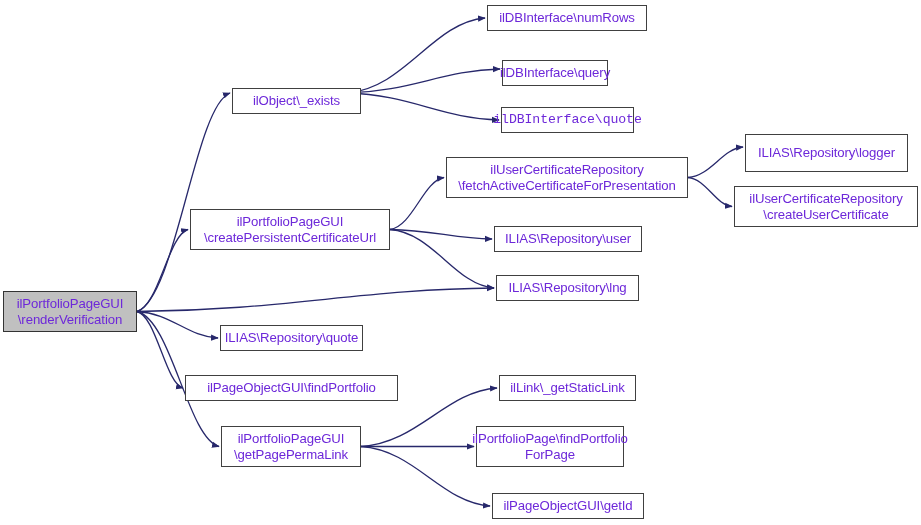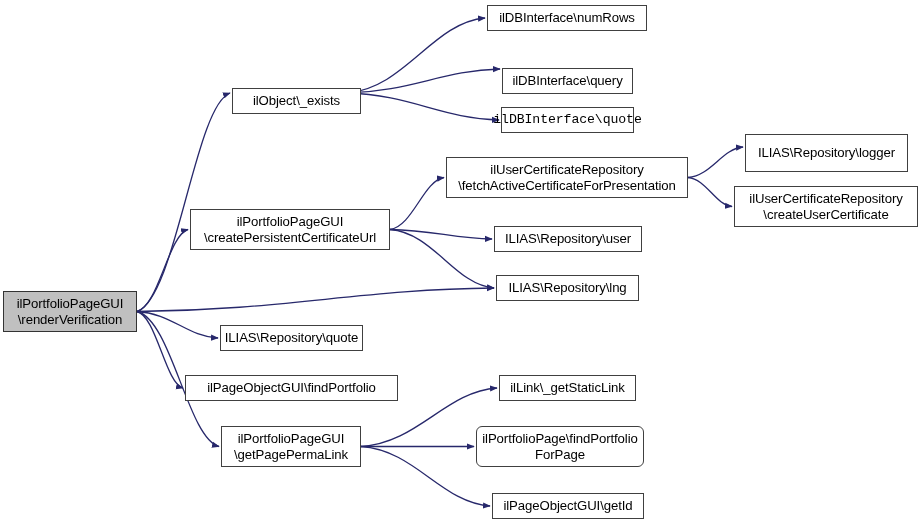--- a/index.html
+++ b/index.html
@@ -21,21 +21,21 @@
     top: 0;
     width: 921px;
     height: 525px;
     pointer-events: none;
   }
   .node {
     position: absolute;
     box-sizing: border-box;
     border: 1px solid #404040;
     background: #ffffff;
-    color: #000000;
+    color: #6d28d9;
     font-size: 13.2px;
     line-height: 15.5px;
     display: flex;
     align-items: center;
     justify-content: center;
     text-align: center;
     white-space: pre-line;
     letter-spacing: -0.1px;
   }
   .node.root {
@@ -74,33 +74,33 @@
       <path d="M 688 177.5 C 706.48 179.24, 715.28 204.76, 732 206.5" fill="none" stroke="#27286b" stroke-width="1.3" marker-end="url(#arrow)"></path>
       <path d="M 361 446.5 C 418.12 442.99, 445.32 391.51, 497 388" fill="none" stroke="#27286b" stroke-width="1.3" marker-end="url(#arrow)"></path>
       <path d="M 361 446.5 C 408.46 446.5, 431.06 446.5, 474 446.5" fill="none" stroke="#27286b" stroke-width="1.3" marker-end="url(#arrow)"></path>
       <path d="M 361 446.5 C 415.18 450.07, 440.98 502.43, 490 506" fill="none" stroke="#27286b" stroke-width="1.3" marker-end="url(#arrow)"></path>
     </svg>
   <div id="nodes">
       <div class="node root" style="left: 3px; top: 291px; width: 134px; height: 41px;"><span class="node-label">ilPortfolioPageGUI
 \renderVerification</span></div>
       <div class="node" style="left: 232px; top: 88px; width: 129px; height: 26px;"><span class="node-label">ilObject\_exists</span></div>
       <div class="node" style="left: 487px; top: 5px; width: 160px; height: 26px;"><span class="node-label">ilDBInterface\numRows</span></div>
-      <div class="node" style="left: 502px; top: 68px; width: 131px; height: 26px;"><span class="node-label">ilDBInterface\query</span></div>
+      <div class="node" style="left: 502px; top: 60px; width: 106px; height: 26px;"><span class="node-label">ilDBInterface\query</span></div>
       <div class="node" style="left: 501px; top: 107px; width: 133px; height: 26px; font-family: Liberation Mono, monospace;"><span class="node-label">ilDBInterface\quote</span></div>
       <div class="node" style="left: 190px; top: 209px; width: 200px; height: 41px;"><span class="node-label">ilPortfolioPageGUI
 \createPersistentCertificateUrl</span></div>
       <div class="node" style="left: 446px; top: 157px; width: 242px; height: 41px;"><span class="node-label">ilUserCertificateRepository
 \fetchActiveCertificateForPresentation</span></div>
       <div class="node" style="left: 745px; top: 134px; width: 163px; height: 38px;"><span class="node-label">ILIAS\Repository\logger</span></div>
       <div class="node" style="left: 734px; top: 186px; width: 184px; height: 41px;"><span class="node-label">ilUserCertificateRepository
 \createUserCertificate</span></div>
       <div class="node" style="left: 494px; top: 226px; width: 148px; height: 26px;"><span class="node-label">ILIAS\Repository\user</span></div>
       <div class="node" style="left: 496px; top: 275px; width: 143px; height: 26px;"><span class="node-label">ILIAS\Repository\lng</span></div>
       <div class="node" style="left: 220px; top: 325px; width: 143px; height: 26px;"><span class="node-label">ILIAS\Repository\quote</span></div>
       <div class="node" style="left: 185px; top: 375px; width: 213px; height: 26px;"><span class="node-label">ilPageObjectGUI\findPortfolio</span></div>
       <div class="node" style="left: 221px; top: 426px; width: 140px; height: 41px;"><span class="node-label">ilPortfolioPageGUI
 \getPagePermaLink</span></div>
       <div class="node" style="left: 499px; top: 375px; width: 137px; height: 26px;"><span class="node-label">ilLink\_getStaticLink</span></div>
-      <div class="node" style="left: 476px; top: 426px; width: 168px; height: 41px; border-radius: 6px;"><span class="node-label">ilPortfolioPage\findPortfolio
+      <div class="node" style="left: 476px; top: 426px; width: 148px; height: 41px;"><span class="node-label">ilPortfolioPage\findPortfolio
 ForPage</span></div>
       <div class="node" style="left: 492px; top: 493px; width: 152px; height: 26px;"><span class="node-label">ilPageObjectGUI\getId</span></div>
     </div>
 </div>
 
 </body></html>

